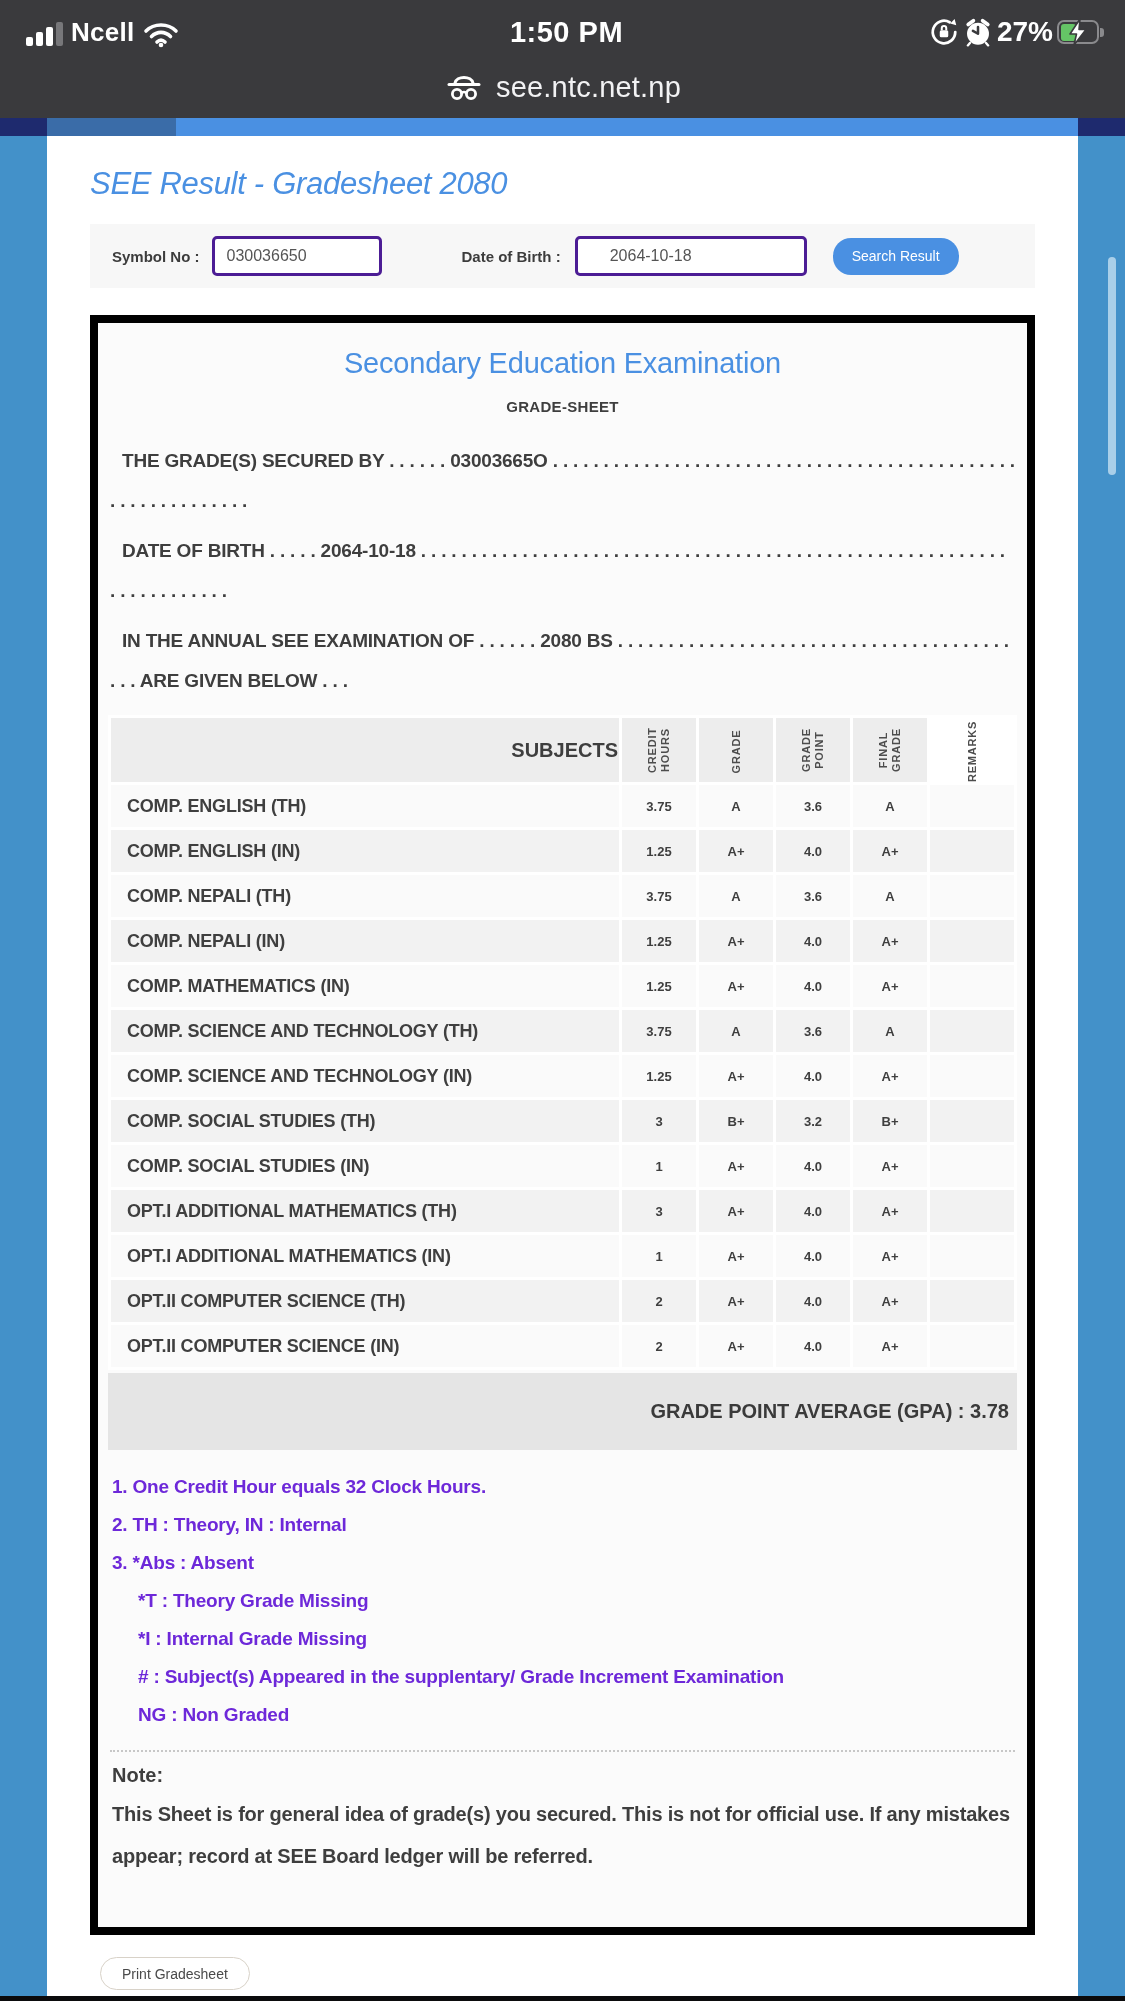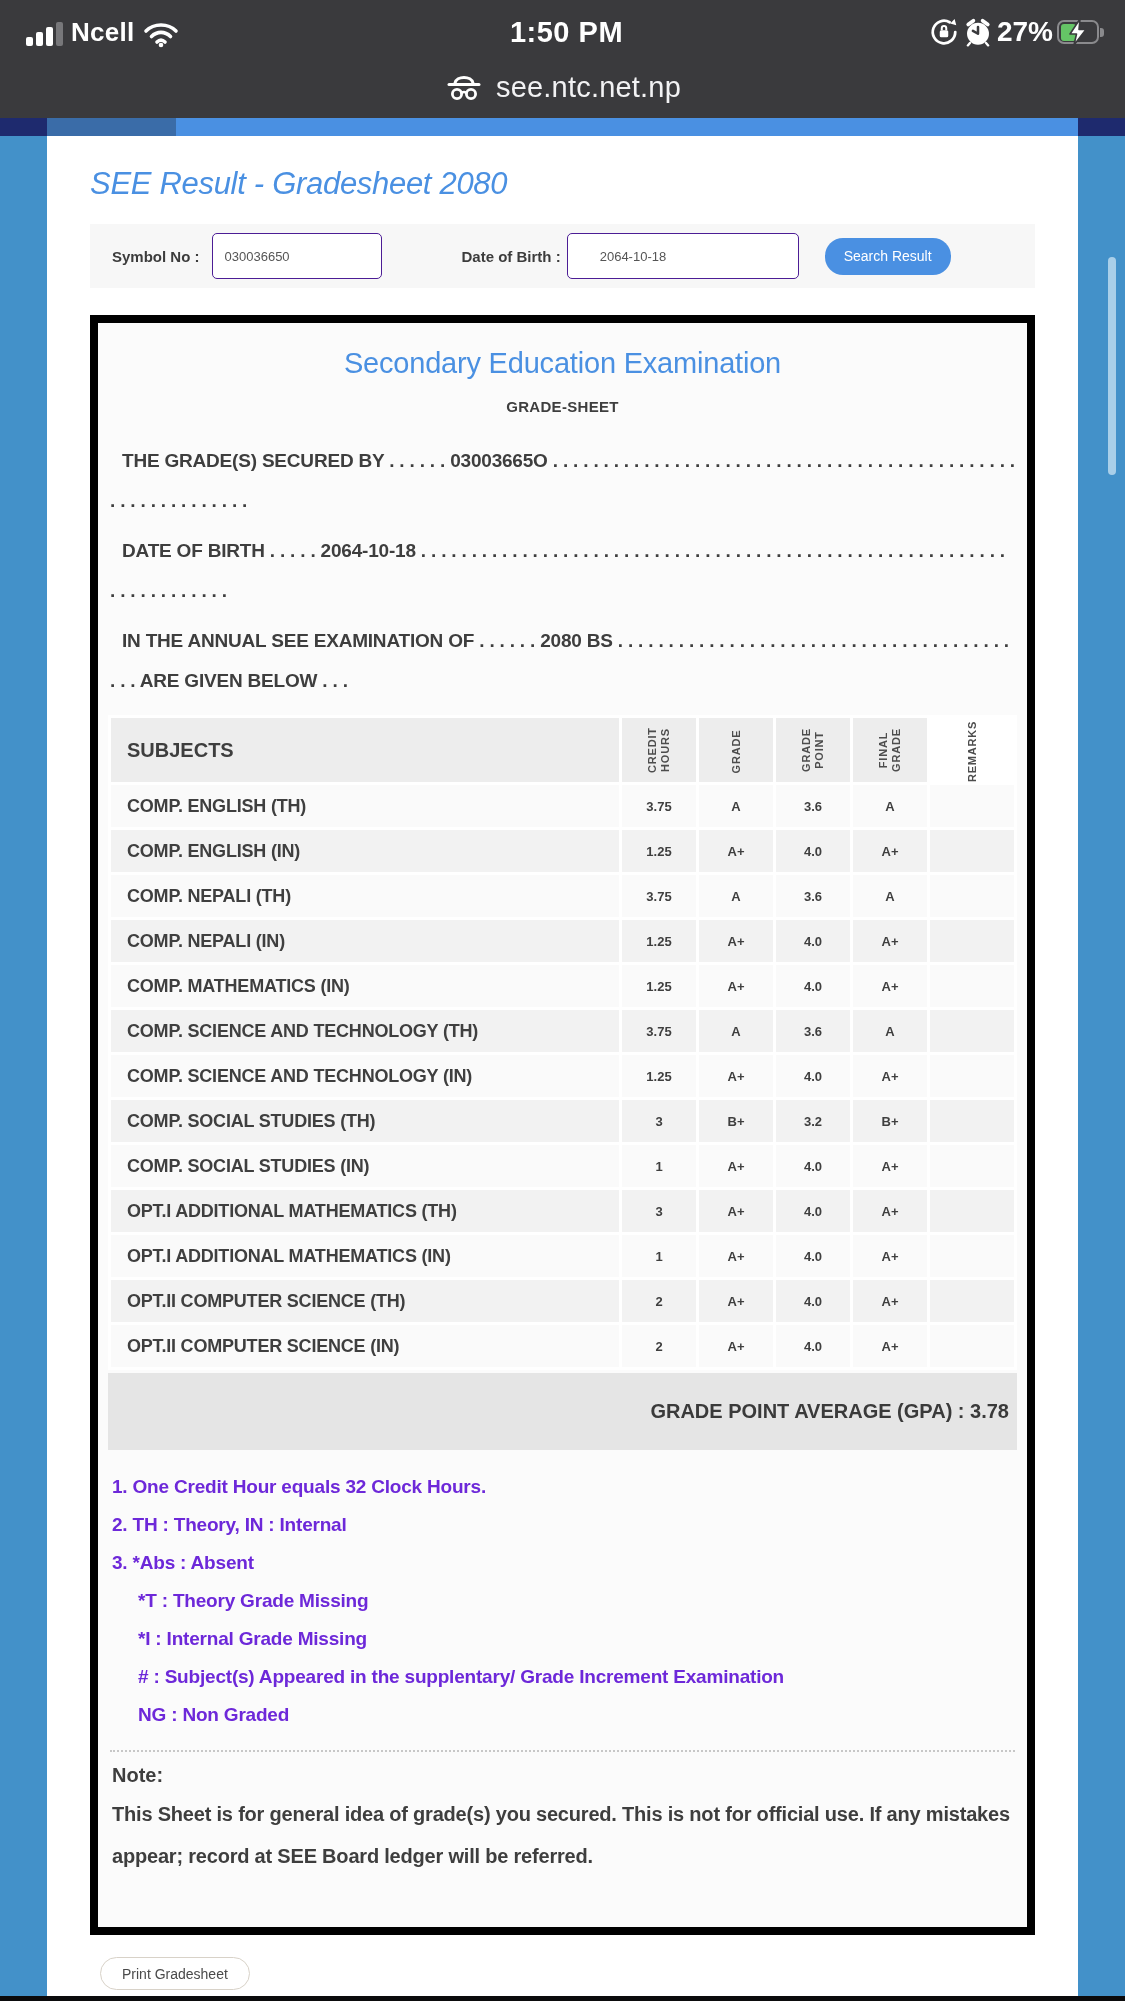--- a/index.html
+++ b/index.html
@@ -33,40 +33,40 @@
   .topstrip .seg{position:absolute;left:47px;top:0;width:129px;height:18px;background:#3a6ca8;}
 
   
   .page{position:relative;height:1865px;}
   .container{position:relative;margin:0 47px;height:1860px;background:#fff;box-sizing:border-box;padding:24px 0 0 0;}
   h1.page-title{margin:6px 0 0 43px;font-size:31px;font-weight:400;color:#4a90e2;letter-spacing:-.3px;font-style:italic;}
 
   .search-form{display:flex;align-items:center;margin:22px 43px 0 43px;background:#f7f7f7;
                padding:11px 0 11px 22px;height:64px;box-sizing:border-box;}
   .f-label{font-size:15px;font-weight:700;color:#3c3c3c;}
-  .f-input{height:46px;border:1px solid #4c1d95;border-radius:5px;background:#fff;color:#555;
-           font-size:13px;padding:0 12px;font-family:"Liberation Sans",sans-serif;box-sizing:border-box;}
+  .f-input{height:40px;border:3px solid #4c1d95;border-radius:5px;background:#fff;color:#555;
+           font-size:16px;padding:0 12px;font-family:"Liberation Sans",sans-serif;box-sizing:border-box;}
   #symbol-input{width:170px;margin-left:12px;}
   #dob-label{margin-left:80px;}
-  #dob-input{width:232px;margin-left:6px;padding-left:32px;}
+  #dob-input{width:232px;margin-left:14px;padding-left:32px;}
   .search-btn{margin-left:26px;background:#4a90e2;color:#fff;border:none;border-radius:18px;
               height:37px;padding:0 19px;font-size:14px;font-family:"Liberation Sans",sans-serif;}
 
   
   .sheet{margin:27px 43px 0 43px;height:1620px;box-sizing:border-box;background:#fbfbfb;
          border:8px solid #000000;padding:24px 10px 0 10px;overflow:hidden;color:#3e3e3e;}
   .sheet-heading{margin:0;text-align:center;font-size:29px;font-weight:400;color:#4a90e2;letter-spacing:-.2px;}
   .sheet-sub{margin-top:18px;text-align:center;font-size:15px;font-weight:700;letter-spacing:.3px;}
   .dotline{margin:10px 2px 0 2px;font-size:19px;font-weight:700;line-height:40px;letter-spacing:-.2px;
            text-indent:12px;word-break:break-word;}
   .dotline.first{margin-top:26px;}
 
   table.grades{width:100%;margin-top:14px;border-collapse:separate;border-spacing:3px;background:#fff;}
   th,td{box-sizing:border-box;}
-  th.subj-h{background:#ededed;text-align:left;padding-left:16px;font-size:20px;font-weight:700;height:64px;}
+  th.subj-h{background:#ededed;text-align:right;padding-left:16px;font-size:20px;font-weight:700;height:64px;}
   th.vh{background:#ededed;width:62px;height:64px;text-align:center;vertical-align:middle;overflow:visible;}
   th.vh.c-grade{width:64px}th.vh.c-point{width:64px}th.vh.c-final{width:56px}th.vh.c-remarks{width:84px;background:transparent;}
   .vhead{display:inline-block;width:72px;transform:rotate(-90deg);font-size:11px;font-weight:700;
          letter-spacing:.8px;line-height:13px;color:#4d4d4d;text-align:center;white-space:normal;}
   tbody td{height:42px;font-weight:700;color:#3f3f3f;}
   tbody td.subj{padding-left:16px;font-size:18px;letter-spacing:-.2px;}
   tbody td.num{text-align:center;font-size:13px;}
   tbody tr:nth-child(odd) td{background:#fafafa;}
   tbody tr:nth-child(even) td{background:#f2f2f2;}
 

